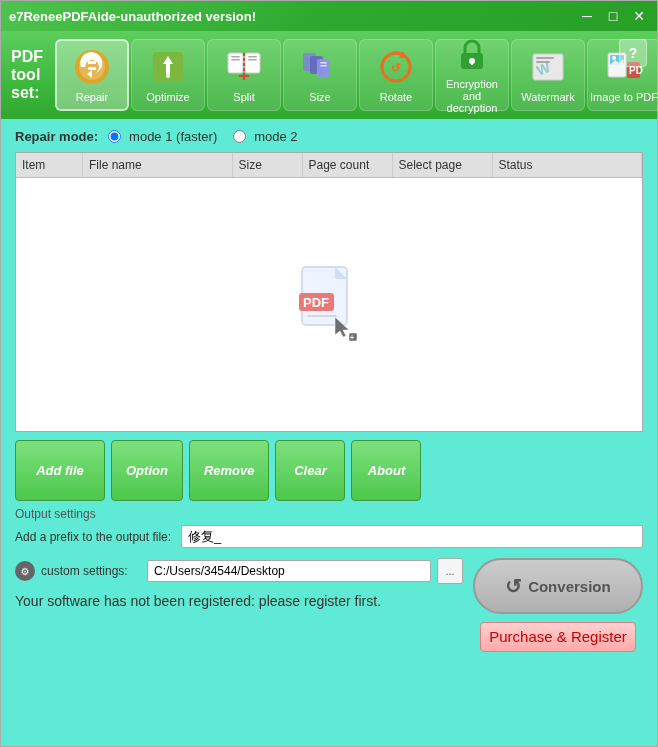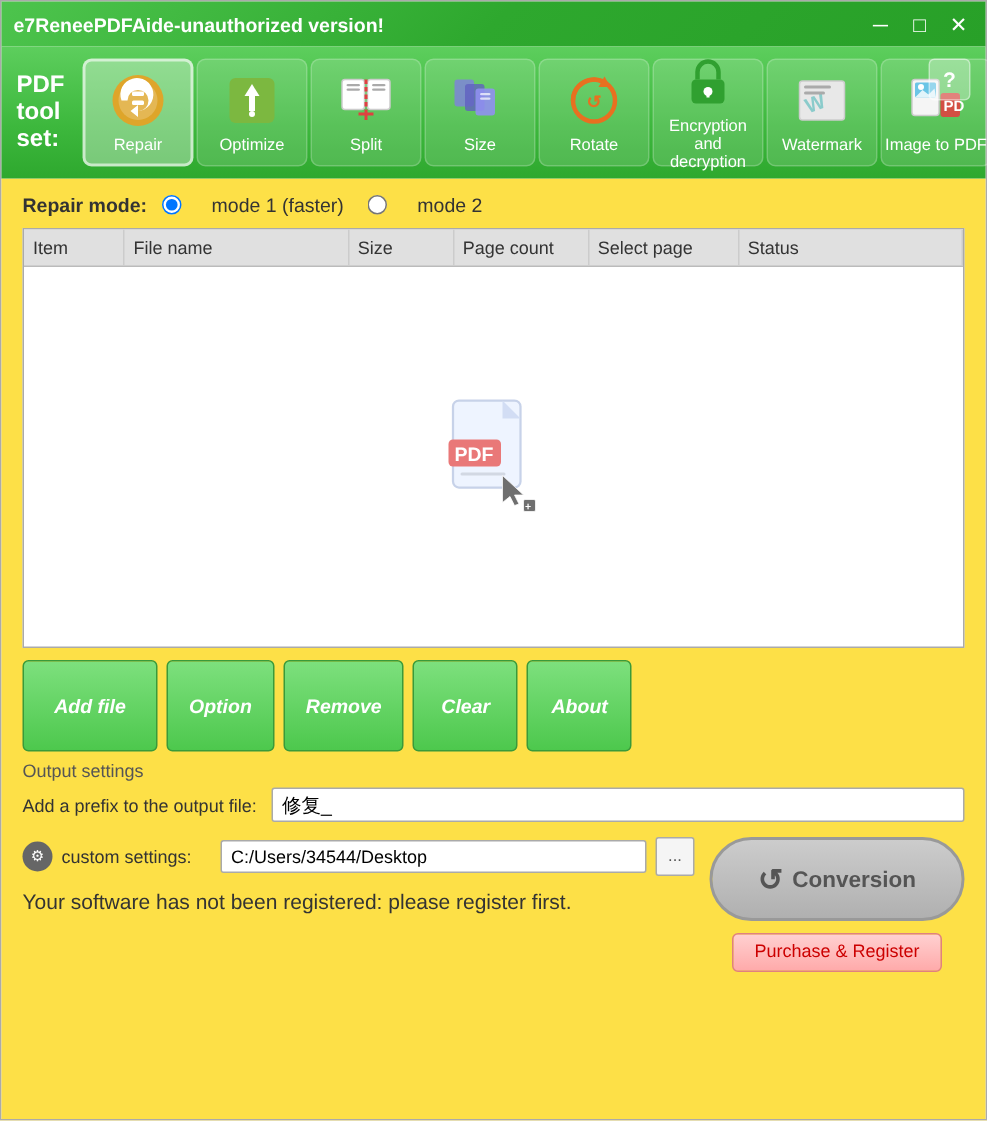--- a/index.html
+++ b/index.html
@@ -122,21 +122,21 @@
       align-items: center;
       justify-content: center;
       color: #fff;
       font-size: 14px;
       font-weight: bold;
       cursor: pointer;
       border: 1px solid rgba(255,255,255,0.4);
     }
 
     .content {
-      background: #fde047;
+      background: #5eead4;
       flex: 1;
       display: flex;
       flex-direction: column;
       padding: 10px 14px;
     }
 
     .repair-mode-row {
       display: flex;
       align-items: center;
       gap: 10px;
@@ -151,21 +151,21 @@
 
     .radio-group {
       display: flex;
       align-items: center;
       gap: 16px;
     }
 
     .radio-item {
       display: flex;
       align-items: center;
-      gap: 20px;
+      gap: 8px;
       font-size: 13px;
       color: #333;
       cursor: pointer;
     }
 
     .file-table-container {
       border: 1px solid #aaa;
       background: #fff;
       flex: 1;
       min-height: 260px;
@@ -346,21 +346,21 @@
       font-size: 14px;
       color: #333;
       line-height: 1.4;
     }
 
     .purchase-btn {
       background: linear-gradient(180deg, #ffd0d0 0%, #ffaaaa 100%);
       border: 1px solid #e08080;
       border-radius: 4px;
       color: #c00;
-      font-size: 12px;
+      font-size: 15px;
       padding: 4px 8px;
       cursor: pointer;
       min-width: 140px;
       text-align: center;
       line-height: 1.3;
     }
 
     .bottom-right {
       display: flex;
       flex-direction: column;

